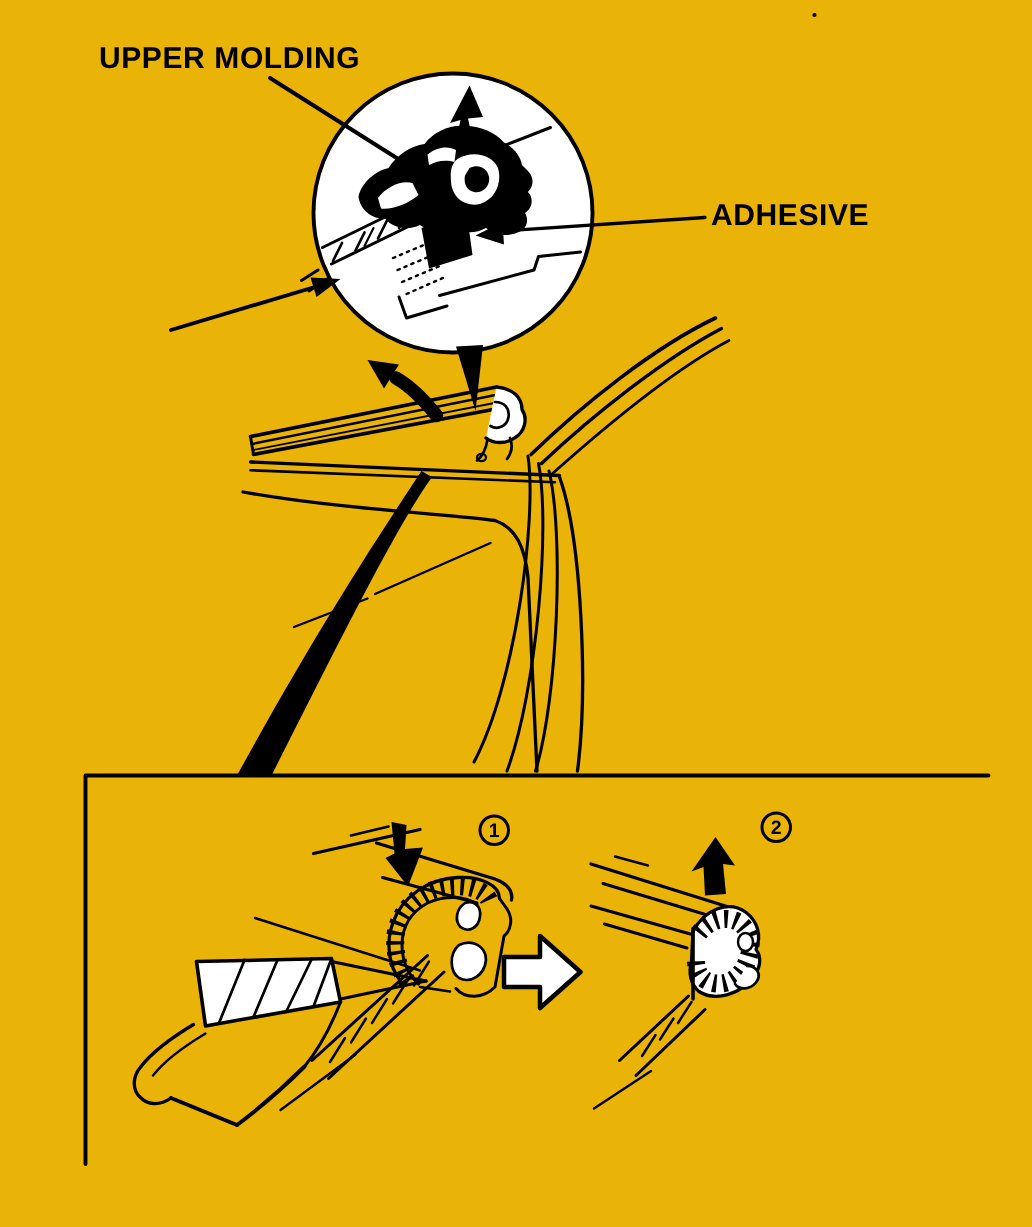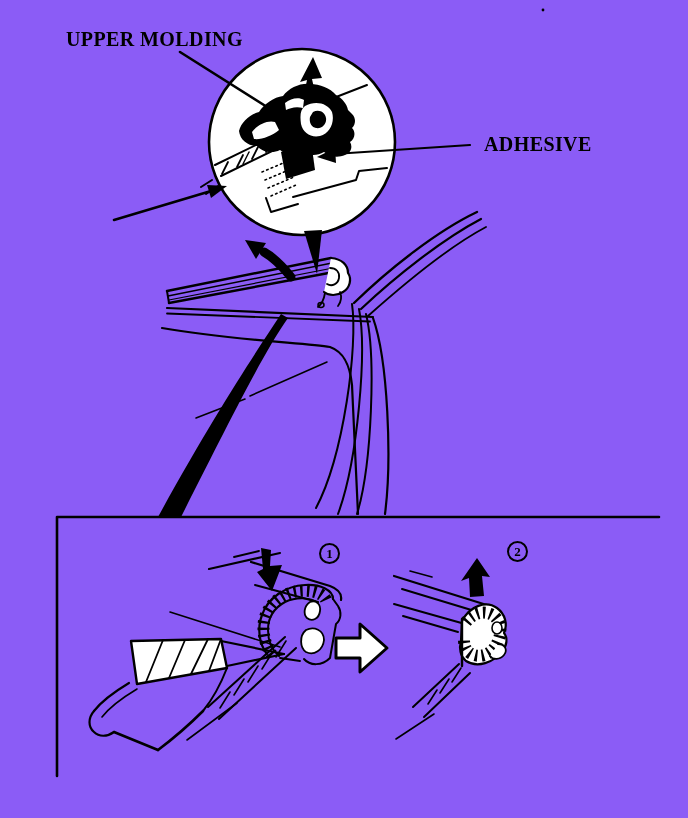--- a/index.html
+++ b/index.html
@@ -1,21 +1,21 @@
 <!DOCTYPE html>
 <html><head>
 <meta charset="utf-8">
 <style>
   html,body{margin:0;padding:0;background:#888;}
   .stage{
     position:relative;
     width:688px;height:818px;
-    background:#8b5cf6;
+    background:#eab308;
     overflow:hidden;
-    font-family:Liberation Serif, serif;
+    font-family:Liberation Sans, sans-serif;
   }
   .stage svg{position:absolute;left:0;top:0;}
   .callout-label{
     position:absolute;
     color:#000;
     font-weight:700;
     font-size:20px;
     letter-spacing:0.4px;
     white-space:nowrap;
   }
@@ -253,20 +253,20 @@
       <line x1="396" y1="739" x2="434" y2="714" stroke-width="1.6"></line>
     </g>
 
     <g>
       <path d="M477 558 L490 577 L482 576 L484 596 L470 597 L469 578 L461 581 Z" fill="#000" stroke="none"></path>
     </g>
   </svg>
 
   <div class="callout-label" style="left:66px; top:28px;">UPPER MOLDING</div>
 
-  <div class="callout-label" style="left:484px; top:133px;">ADHESIVE</div>
+  <div class="callout-label" style="left:474px; top:133px;">ADHESIVE</div>
 
 
   <div class="step-badge" style="left:319px; top:543px;">1</div>
 
   <div class="step-badge" style="left:507px; top:541px;">2</div>
 
 </div>
 
 </body></html>

